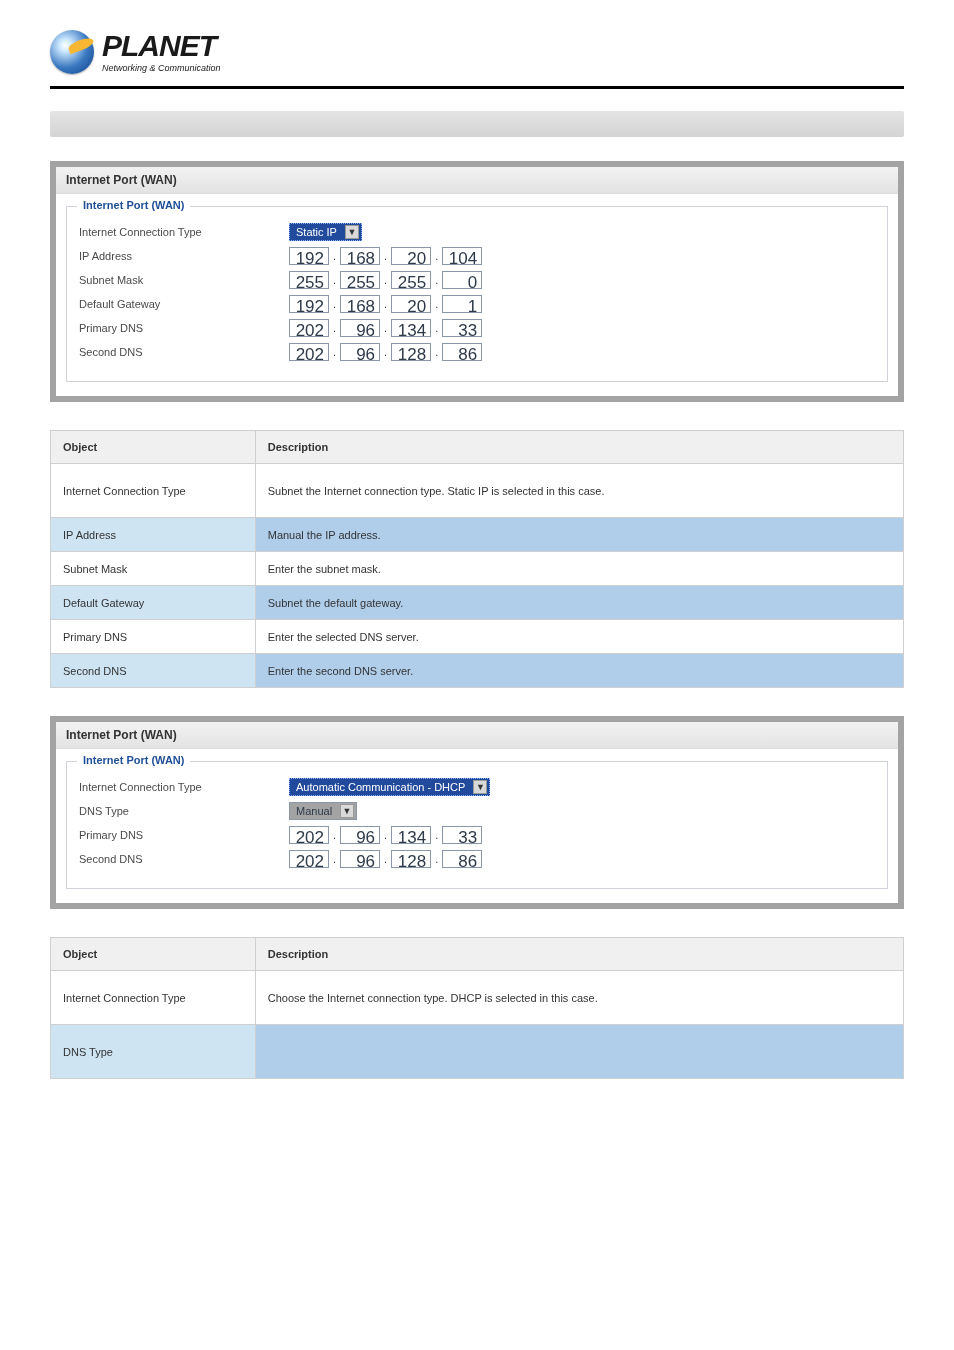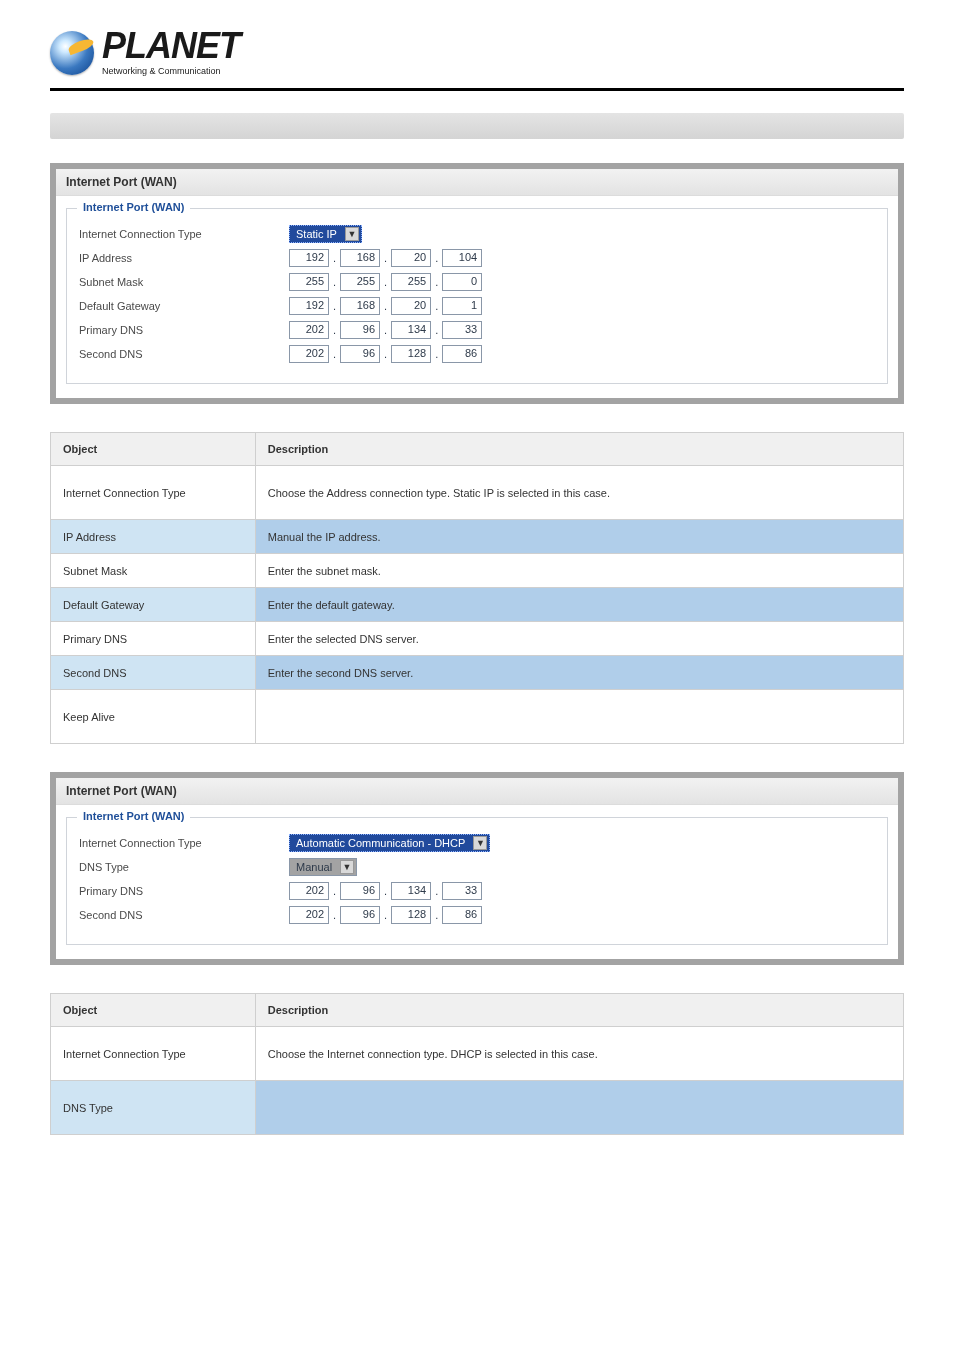--- a/index.html
+++ b/index.html
@@ -1,37 +1,37 @@
 <!DOCTYPE html>
 <html><head>
 <meta charset="utf-8">
 <style>
   * { box-sizing: border-box; margin: 0; padding: 0; }
   body { font-family: Arial, sans-serif; font-size: 11px; background: #fff; color: #333; width: 954px; }
   .page { padding: 30px 50px; }
   .logo-row { display: flex; align-items: center; gap: 8px; margin-bottom: 12px; }
   .logo-mark { width: 44px; height: 44px; border-radius: 50%; background: radial-gradient(circle at 35% 35%, #fff 0%, #cde9ff 15%, #3a78c0 55%, #0a3e87 100%); position: relative; box-shadow: 0 1px 2px rgba(0,0,0,.3); }
   .logo-mark::after{ content:""; position:absolute; left:18px; top:10px; width:26px; height:10px; background:#f7b733; border-radius:50% 50% 50% 0; transform:rotate(-20deg); }
-  .logo-text { font-family: "Arial Black", Arial, sans-serif; font-style: italic; font-weight: 900; font-size: 36px; color:#1a1a1a; letter-spacing: -1px; line-height: .9; }
-  .logo-sub { font-size: 9px; color:#1a1a1a; margin-top: 4px; }
+  .logo-text { font-family: "Arial Black", Arial, sans-serif; font-style: italic; font-weight: 900; font-size: 30px; color:#1a1a1a; letter-spacing: -1px; line-height: .9; }
+  .logo-sub { font-size: 9px; font-style: italic; color:#1a1a1a; margin-top: 4px; }
   hr.thick { border: none; border-top: 3px solid #000; margin-bottom: 22px; }
   
   .gray-band { background: linear-gradient(#e4e4e4, #d4d4d4); height: 26px; border-radius: 2px; margin-bottom: 24px; padding: 5px 10px; font-weight: bold; color:#333; font-size:13px; }
   
   .panel { border: 6px solid #a3a3a3; background:#fff; margin: 0 0 28px 0; }
   .panel-head { background: linear-gradient(#f2f2f2, #e3e3e3); padding: 6px 10px; font-weight: bold; color:#333; font-size: 12px; border-bottom: 1px solid #dcdcdc; }
   .fieldset { margin: 12px 10px 14px 10px; border: 1px solid #d0d4da; padding: 10px 12px 14px 12px; position: relative; }
   .fieldset-legend { position: absolute; top: -8px; left: 10px; background:#fff; padding: 0 6px; color:#1f4f99; font-weight: bold; font-size: 11px; }
   .row { display: flex; align-items: center; margin: 6px 0; }
   .row .lab { width: 210px; color:#4a4a4a; }
   .sel { display:inline-flex; align-items:center; background:#214a9c; color:#fff; font-size:11px; padding:1px 2px; border:1px dotted #8bb1ff; }
   .sel .cap { padding: 0 4px; text-align: right; }
   .sel .arrow { background:#d9d9d9; color:#333; width:14px; height:14px; display:inline-flex; align-items:center; justify-content:center; font-size:9px; margin-left:4px; border:1px solid #999; }
   .ip-group { display:flex; align-items:center; gap:3px; }
-  .octet { width: 40px; height: 18px; border:1px solid #8a97a8; background:#fff; text-align:right; padding: 1px 4px; color:#2e3a4a; font-size:11px; }
+  .octet { width: 40px; height: 18px; border:1px solid #8a97a8; background:#fff; text-align:right; padding: 1px 4px; color:#2e3a4a; font-size:17px; }
   .dot { padding: 0 1px; color:#2e3a4a; }
   
   table.desc { width: 100%; border-collapse: collapse; border: 1px solid #cfcfcf; margin-bottom: 28px; margin-top: 8px; }
   table.desc th { background:#f0f0f0; font-weight:bold; text-align:left; padding:10px 12px; border:1px solid #cfcfcf; vertical-align: middle; }
   table.desc td { padding:10px 12px; border:1px solid #cfcfcf; vertical-align: middle; }
   table.desc tr.alt td:first-child { background:#cfe4f3; }
   table.desc tr.alt td:last-child { background:#b0ceea; }
   table.desc td:first-child { width: 24%; }
   .tall { height: 54px; }
   .med { height: 34px; }
@@ -134,45 +134,41 @@
   <table class="desc">
     <thead>
       <tr>
         <th>Object</th>
         <th>Description</th>
       </tr>
     </thead>
     <tbody id="tbl-static">
         <tr>
           <td class="tall">Internet Connection Type</td>
-          <td class="tall">Choose the Address connection type. Static IP is selected in this case.</td>
+          <td class="tall">Subnet the Internet connection type. Static IP is selected in this case.</td>
         </tr>
         <tr class="alt">
           <td class="med">IP Address</td>
           <td class="med">Manual the IP address.</td>
         </tr>
         <tr>
           <td class="med">Subnet Mask</td>
           <td class="med">Enter the subnet mask.</td>
         </tr>
         <tr class="alt">
           <td class="med">Default Gateway</td>
-          <td class="med">Enter the default gateway.</td>
+          <td class="med">Subnet the default gateway.</td>
         </tr>
         <tr>
           <td class="med">Primary DNS</td>
           <td class="med">Enter the selected DNS server.</td>
         </tr>
         <tr class="alt">
           <td class="med">Second DNS</td>
           <td class="med">Enter the second DNS server.</td>
-        </tr>
-        <tr>
-          <td class="tall">Keep Alive</td>
-          <td class="tall"></td>
         </tr>
       </tbody>
   </table>
 
   <div class="panel">
     <div class="panel-head">Internet Port (WAN)</div>
     <div class="fieldset">
       <div class="fieldset-legend">Internet Port (WAN)</div>
 
       <div class="row">

